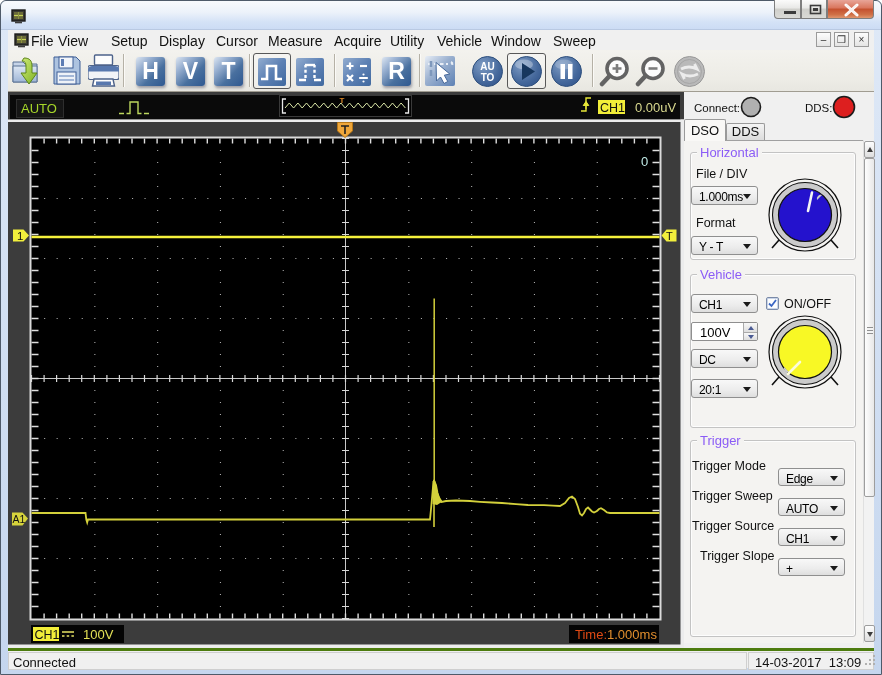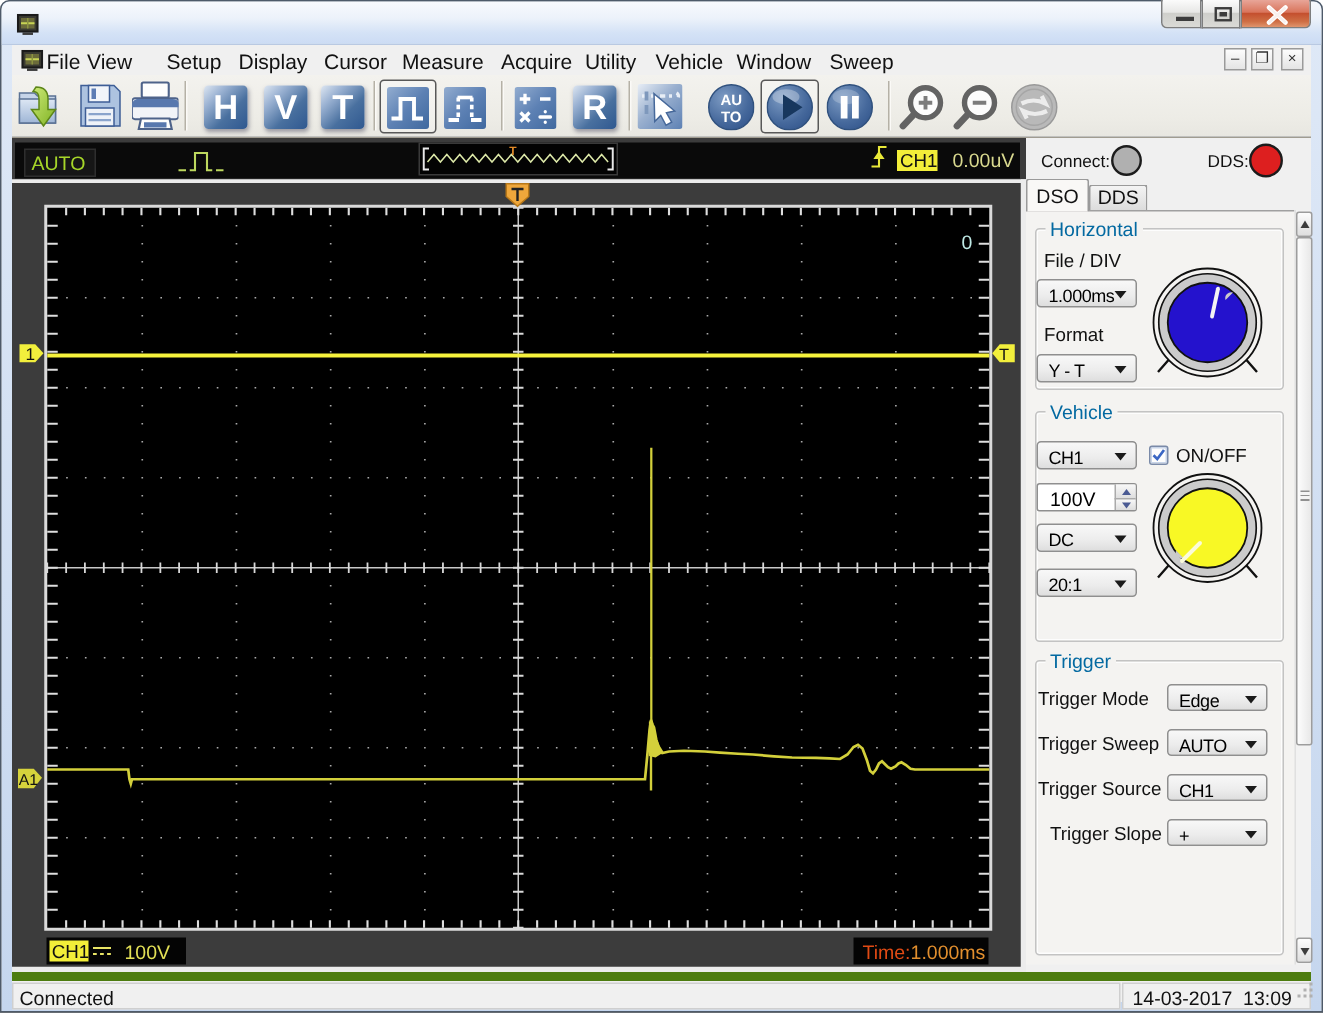--- a/index.html
+++ b/index.html
@@ -25,38 +25,38 @@
 #toolbar { position:absolute; left:8px; top:50px; width:866px; height:42px;
   background:linear-gradient(#f3f2ee,#edecE6 70%,#e8e7e1); border-bottom:1px solid #a09c91; }
 .tsep { position:absolute; top:4px; height:33px; width:1px; background:#b5b1a6; box-shadow:1px 0 0 #fbfaf7; }
 .tbtn { position:absolute; }
 .selframe { position:absolute; top:3px; width:38px; height:36px; border:1px solid #585858; border-radius:3px;
   background:rgba(255,255,255,0.25); }
 #mainarea { position:absolute; left:8px; top:92px; width:866px; height:556px; }
 #scope { position:absolute; left:0; top:0; width:676px; height:556px; background:#3c3c3c; }
 #panel { position:absolute; left:676px; top:0; width:190px; height:556px; background:#f0f0f0; }
 #statusbar { position:absolute; left:8px; top:648px; width:866px; height:20px; background:#f0f0f0;
-  border-top:6px solid #4d7c0f; }
+  border-top:3px solid #4d7c0f; }
 #statusbar .cell { position:absolute; top:1px; height:18px; border:1px solid #cfcfcf; background:#f0f0f0; }
 #st-left { left:0px; width:739px; }
 #st-right { left:740px; width:126px; }
 #st-txt { position:absolute; left:4px; top:2px; font-size:13px; color:#111; }
 #st-date { position:absolute; left:6px; top:2px; font-size:13px; color:#111; }
 .label { position:absolute; font-size:12.5px; color:#111; white-space:nowrap; }
 .combo { position:absolute; width:67px; height:19px; border:1px solid #8f8f8f; border-radius:3px;
   background:linear-gradient(#f8f8f8,#ececec 60%,#dedede); font-size:12px; color:#000; }
 .combo .ct { position:absolute; left:7px; top:2.5px; letter-spacing:-0.3px; }
 .combo .ca { position:absolute; right:6px; top:7px; width:0; height:0;
   border-left:4px solid transparent; border-right:4px solid transparent; border-top:5px solid #1a1a1a; }
 .group { position:absolute; border:1px solid #c3c3c3; border-radius:3px; box-shadow:inset 0 0 0 1px #fdfdfd; }
 .hvt { position:absolute; width:29px; height:29px; border-radius:3px;
   background:linear-gradient(135deg,#dde6f1 0%,#9cb3d3 26%,#49709f 62%,#2f5890 100%);
   color:#fff; font-size:23px; font-weight:bold; text-align:center; line-height:28px;
   box-shadow:1px 2px 3px rgba(90,90,110,0.55); }
-.glabel { position:absolute; font-size:13px; color:#0369a1; background:#f4f3f1; padding:0 3px; }
+.glabel { position:absolute; font-size:13px; color:#8b5cf6; background:#f4f3f1; padding:0 3px; }
 #tabpage { position:absolute; left:0; top:48px; width:179px; height:503px; background:#f4f3f1;
   border-top:1px solid #a0a0a0; }
 #tab-dso { position:absolute; left:0; top:27px; width:42px; height:22px; background:#f9f8f6;
   border:1px solid #9a9a9a; border-bottom:none; border-radius:2px 2px 0 0;
   font-size:13px; color:#111; text-align:center; line-height:21px; z-index:2; }
 #tab-dds { position:absolute; left:42px; top:31px; width:39px; height:17px;
   background:linear-gradient(#f4f4f4,#dcdcdc); border:1px solid #9a9a9a; border-bottom:none;
   border-radius:2px 2px 0 0; font-size:13px; color:#111; text-align:center; line-height:16px; }
 #sb { position:absolute; left:179px; top:48px; width:11px; height:503px; background:#f2f2f2; border-left:1px solid #e0e0e0; }
 #sb-up,#sb-dn { position:absolute; left:0; width:11px; height:17px; background:linear-gradient(#fdfdfd,#dedede);
@@ -73,21 +73,21 @@
   border:1px solid #7a8aa8; border-radius:2px; box-shadow:inset 0 0 0 1px #c8d4e8; }
 #spin { position:absolute; left:7px; top:230px; width:67px; height:19px; background:#fff;
   border:1px solid #8f8f8f; border-radius:2px; font-size:13px; color:#000; }
 #spin-btns { position:absolute; right:0px; top:0px; width:14px; height:17px; }
 .spb { position:relative; width:14px; height:8.5px; background:linear-gradient(#f8f8f8,#dedede);
   border-left:1px solid #aaa; }
 .spb + .spb { border-top:1px solid #aaa; }
 .sarr2 { position:absolute; left:4px; width:0; height:0; border-left:3px solid transparent; border-right:3px solid transparent; }
 .sarr2.u { top:2.5px; border-bottom:4px solid #4a5a93; }
 .sarr2.d { top:2.5px; border-top:4px solid #4a5a93; }
-.combo.tc { height:18px; }
+.combo.tc { height:18px;margin-top:12px; }
 </style>
 </head>
 <body>
 <div id="win"></div>
 <div id="titlebar">
  <svg id="title-ico" width="16" height="15">
       <rect x="1" y="1" width="13" height="11" fill="#3a3a32" stroke="#1a1a1a" stroke-width="1.4"></rect>
       <rect x="3" y="3" width="9" height="7" fill="#6b6b3a"></rect>
       <path d="M3 6.5 h9" stroke="#c8d455" stroke-width="1.2"></path>
       <path d="M7.5 3 v7" stroke="#8c9440" stroke-width="1"></path>

